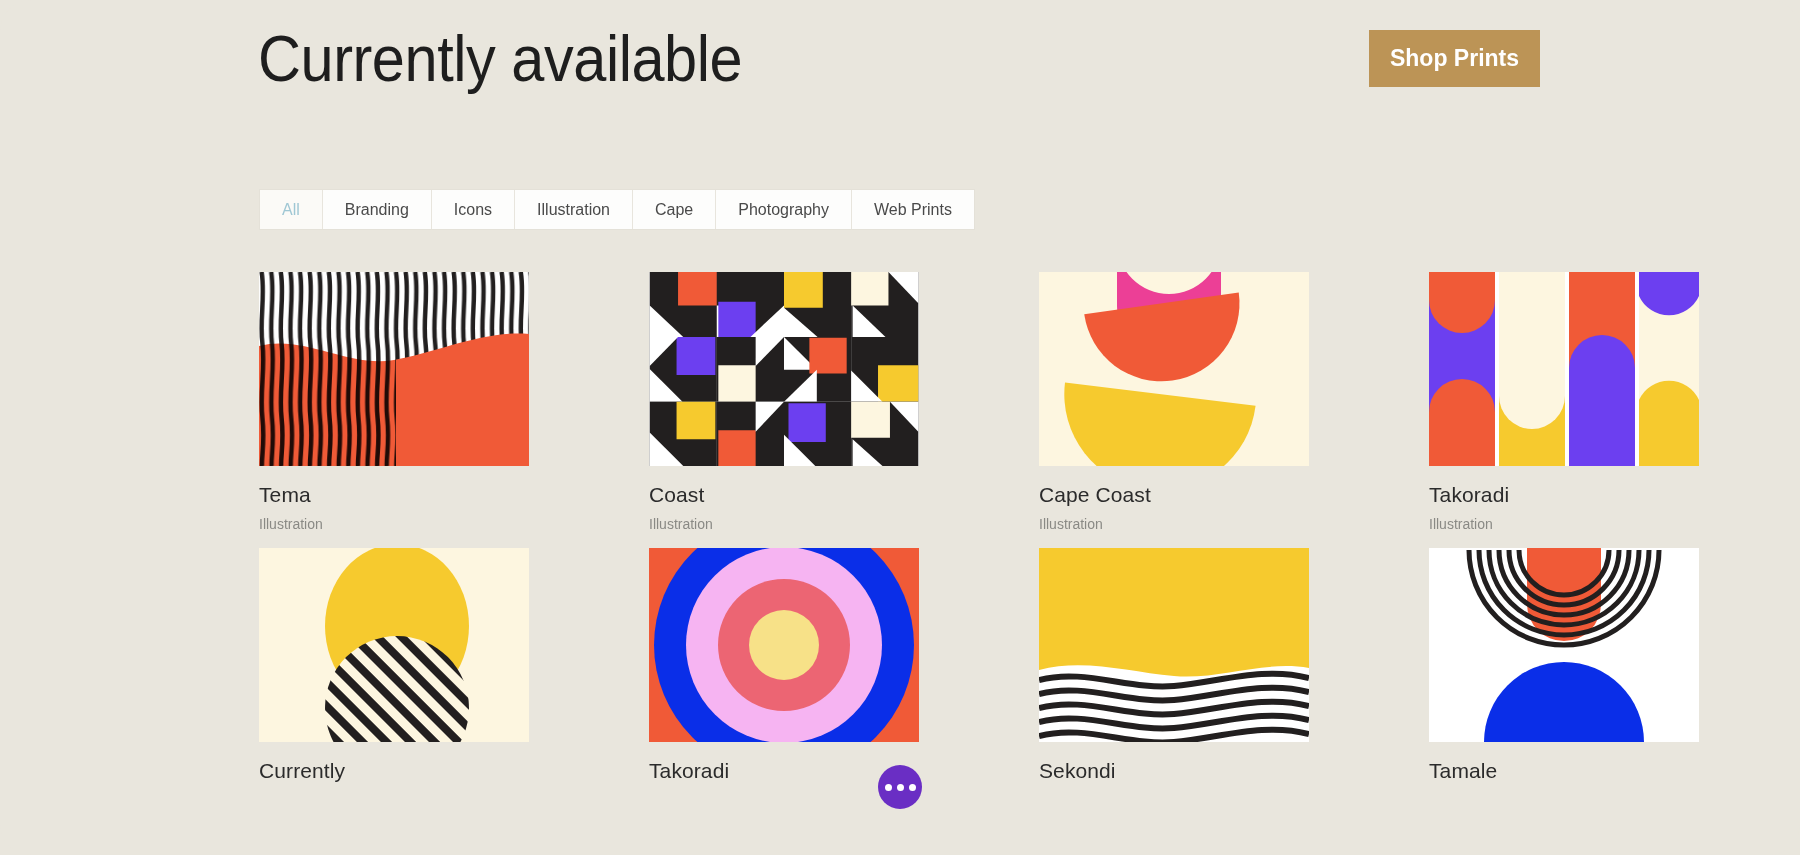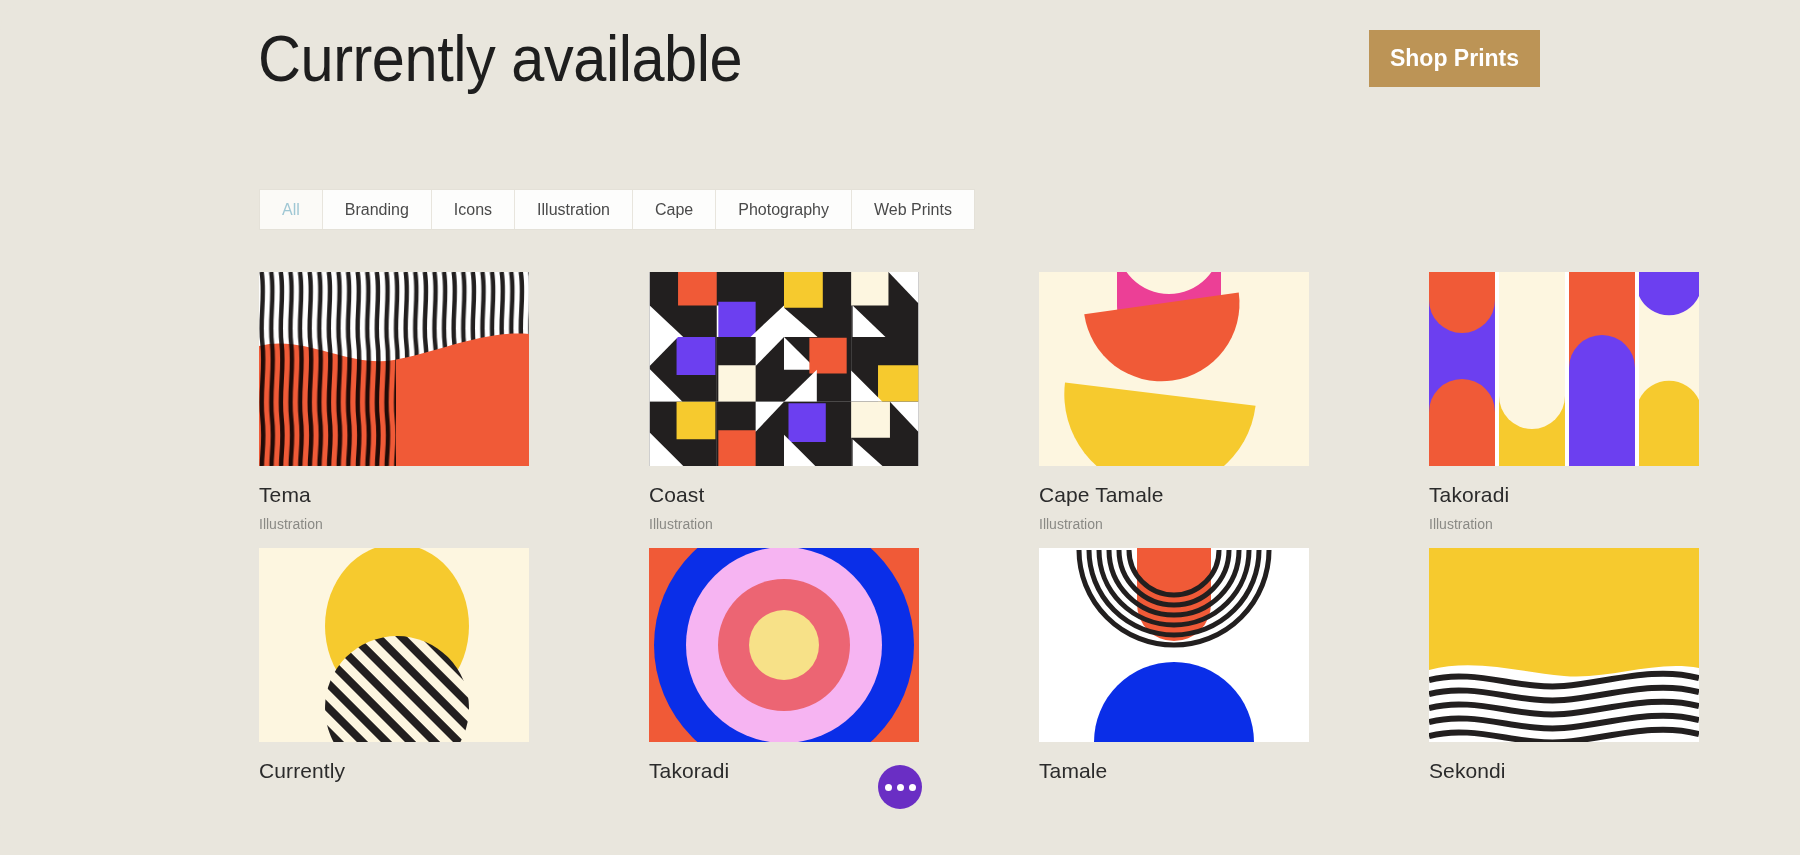--- a/index.html
+++ b/index.html
@@ -233,21 +233,21 @@
           <rect width="270" height="194" fill="#fdf6e0"></rect>
           <path d="M78,-30 A52,52 0 0 0 182,-30 L182,34 A52,52 0 0 1 78,34 Z" fill="#ec3f96"></path>
           <g transform="rotate(-8 135 70)">
             <path d="M50,30 A78,78 0 0 0 206,30 Z" fill="#f05a37"></path>
           </g>
           <g transform="rotate(7 135 150)">
             <path d="M22,124 A96,96 0 0 0 214,124 Z" fill="#f6ca2e"></path>
           </g>
         </svg>
       </div>
-      <div class="card-title">Cape Tamale</div>
+      <div class="card-title">Cape Coast</div>
       <div class="card-sub">Illustration</div>
     </div>
 
     <div class="card">
       <div class="thumb">
         <svg width="270" height="194" viewBox="0 0 270 194">
           <rect width="270" height="194" fill="#ffffff"></rect>
 
           <g>
             <rect x="0" y="0" width="66" height="194" fill="#6c3ff0"></rect>
@@ -310,54 +310,54 @@
         </svg>
       </div>
       <div class="card-title">Takoradi</div>
       <div class="card-sub"></div>
     </div>
 
     <div class="card">
       <div class="thumb">
         <svg width="270" height="194" viewBox="0 0 270 194">
           <rect width="270" height="194" fill="#ffffff"></rect>
+          <path d="M0,0 L270,0 L270,120 C225,112 180,132 135,128 C90,124 45,110 0,122 Z" fill="#f6ca2e"></path>
+          <g stroke="#221f1f" stroke-width="6" fill="none">
+            <path d="M0,132 C45,120 90,142 135,138 C180,134 225,118 270,130"></path>
+            <path d="M0,146 C45,134 90,156 135,152 C180,148 225,132 270,144"></path>
+            <path d="M0,160 C45,148 90,170 135,166 C180,162 225,146 270,158"></path>
+            <path d="M0,174 C45,162 90,184 135,180 C180,176 225,160 270,172"></path>
+            <path d="M0,188 C45,176 90,198 135,194 C180,190 225,174 270,186"></path>
+          </g>
+        </svg>
+      </div>
+      <div class="card-title">Sekondi</div>
+      <div class="card-sub"></div>
+    </div>
+
+    <div class="card">
+      <div class="thumb">
+        <svg width="270" height="194" viewBox="0 0 270 194">
+          <rect width="270" height="194" fill="#ffffff"></rect>
           <path d="M98,2 A37,37 0 0 1 172,2 L172,56 A37,37 0 0 1 98,56 Z" fill="#f05a37"></path>
           <g stroke="#221f1f" stroke-width="5" fill="none">
             <path d="M90,2 A45,45 0 0 0 180,2"></path>
             <path d="M80,2 A55,55 0 0 0 190,2"></path>
             <path d="M70,2 A65,65 0 0 0 200,2"></path>
             <path d="M60,2 A75,75 0 0 0 210,2"></path>
             <path d="M50,2 A85,85 0 0 0 220,2"></path>
             <path d="M40,2 A95,95 0 0 0 230,2"></path>
           </g>
           <path d="M55,194 A80,80 0 0 1 215,194 Z" fill="#0a2ee8"></path>
         </svg>
       </div>
       <div class="card-title">Tamale</div>
       <div class="card-sub"></div>
     </div>
 
-    <div class="card">
-      <div class="thumb">
-        <svg width="270" height="194" viewBox="0 0 270 194">
-          <rect width="270" height="194" fill="#ffffff"></rect>
-          <path d="M0,0 L270,0 L270,120 C225,112 180,132 135,128 C90,124 45,110 0,122 Z" fill="#f6ca2e"></path>
-          <g stroke="#221f1f" stroke-width="6" fill="none">
-            <path d="M0,132 C45,120 90,142 135,138 C180,134 225,118 270,130"></path>
-            <path d="M0,146 C45,134 90,156 135,152 C180,148 225,132 270,144"></path>
-            <path d="M0,160 C45,148 90,170 135,166 C180,162 225,146 270,158"></path>
-            <path d="M0,174 C45,162 90,184 135,180 C180,176 225,160 270,172"></path>
-            <path d="M0,188 C45,176 90,198 135,194 C180,190 225,174 270,186"></path>
-          </g>
-        </svg>
-      </div>
-      <div class="card-title">Sekondi</div>
-      <div class="card-sub"></div>
-    </div>
-
   </div>
 
   <button class="fab" aria-label="more options">
     <span class="dot"></span>
     <span class="dot"></span>
     <span class="dot"></span>
   </button>
 
 </div>
 

